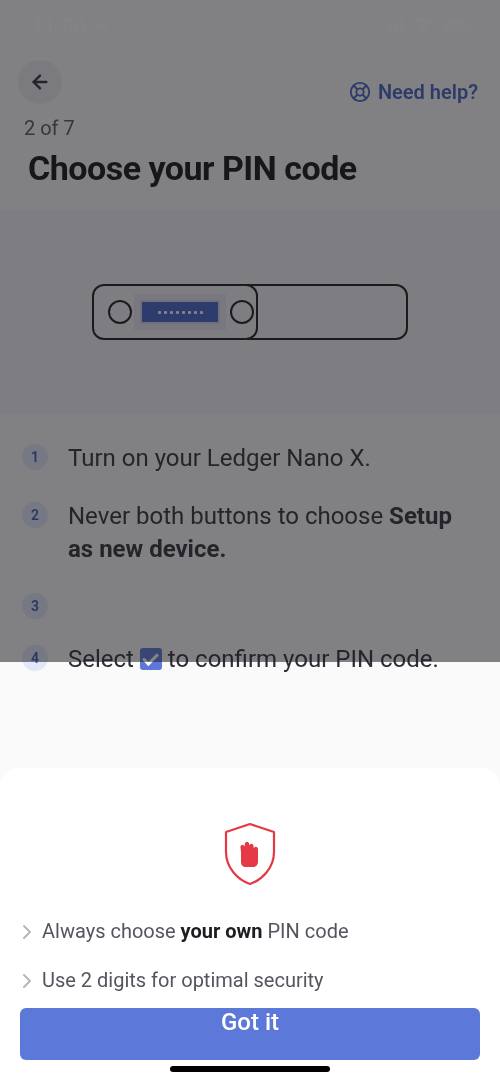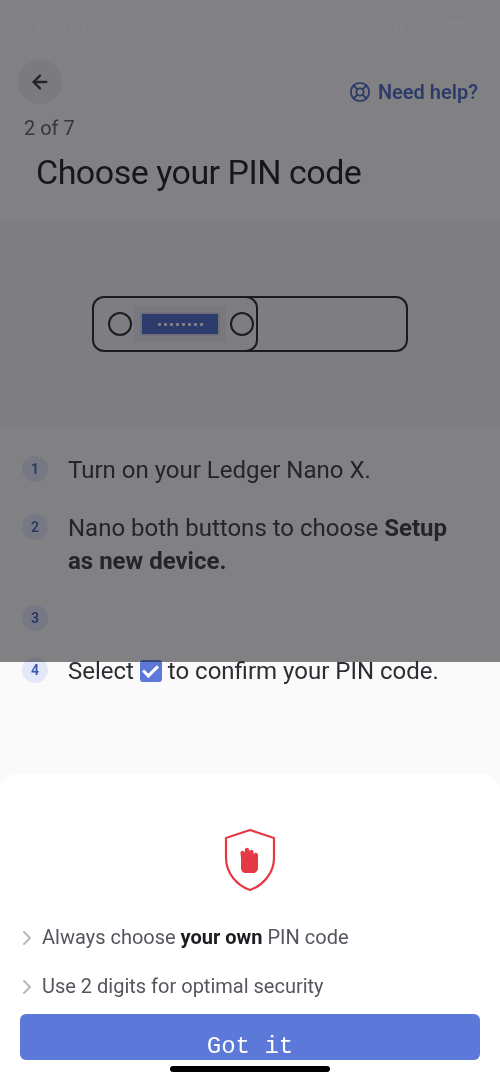--- a/index.html
+++ b/index.html
@@ -51,23 +51,23 @@
     font-size: 20px;
     font-weight: 600;
     color: #425fc0;
   }
 
   
   .step-area { padding: 4px 24px 18px 24px; }
   .counter { color: #555561; font-size: 20px; margin-bottom: 8px; }
   .title {
     font-size: 34px;
-    font-weight: 400;
+    font-weight: 700;
     letter-spacing: -0.5px;
-    margin: 12px;
+    margin: 4px;
     color: #111;
   }
 
   
   .device-band {
     background: #f4f4f6;
     height: 204px;
     display: flex;
     align-items: center;
     justify-content: center;
@@ -174,29 +174,28 @@
     padding: 54px 20px 22px 20px;
     box-sizing: border-box;
   }
   .sheet-icon-wrap { display: flex; justify-content: center; margin-bottom: 32px; }
   .bullets { display: flex; flex-direction: column; gap: 20px; margin-bottom: 12px; padding: 0 2px; }
   .bullet { display: flex; align-items: flex-start; gap: 10px; font-size: 20px; color: #55555f; line-height: 1.35; }
   .bullet .chev { color: #b6b6be; flex-shrink: 0; margin-top: 2px; }
   .bullet b { color: #1d1d22; font-weight: 700; }
   .gotit-btn {
     display: flex;
-    align-items: flex-end;
-    justify-content: center;
-    height: 46px;
+    align-items: flex-start;
+    justify-content: center;
+    height: 52px;
     background: #5c78d8;
     border-radius: 6px;
     color: #fff;
     font-size: 24px;
     font-weight: 500;
-    font-family: Liberation Mono, monospace;
   }
 
   
   .home-ind {
     position: absolute;
     bottom: 10px;
     left: 50%;
     transform: translateX(-50%);
     width: 160px;
     height: 6px;
@@ -285,21 +284,21 @@
   </div>
 </div>
 
 <div class="steps">
   <div class="step-row">
     <span class="step-num" data-bind="steps.0.num">1</span>
     <span class="step-text"><span data-bind="steps.0.pre">Turn on your Ledger Nano X.</span><b data-bind="steps.0.bold"></b><span data-bind="steps.0.post"></span></span>
   </div>
   <div class="step-row">
     <span class="step-num" data-bind="steps.1.num">2</span>
-    <span class="step-text"><span data-bind="steps.1.pre">Nano both buttons to choose </span><b data-bind="steps.1.bold">Setup as new device.</b><span data-bind="steps.1.post"></span></span>
+    <span class="step-text"><span data-bind="steps.1.pre">Never both buttons to choose </span><b data-bind="steps.1.bold">Setup as new device.</b><span data-bind="steps.1.post"></span></span>
   </div>
   <div class="step-row">
     <span class="step-num" data-bind="steps.2.num">3</span>
   </div>
   <div class="step-row">
     <span class="step-num" data-bind="steps.3.num">4</span>
     <span class="step-text"><span data-bind="steps.3.pre">Select </span><span class="inline-check"></span><span data-bind="steps.3.post"> to confirm your PIN code.</span></span>
   </div>
 </div>
 

